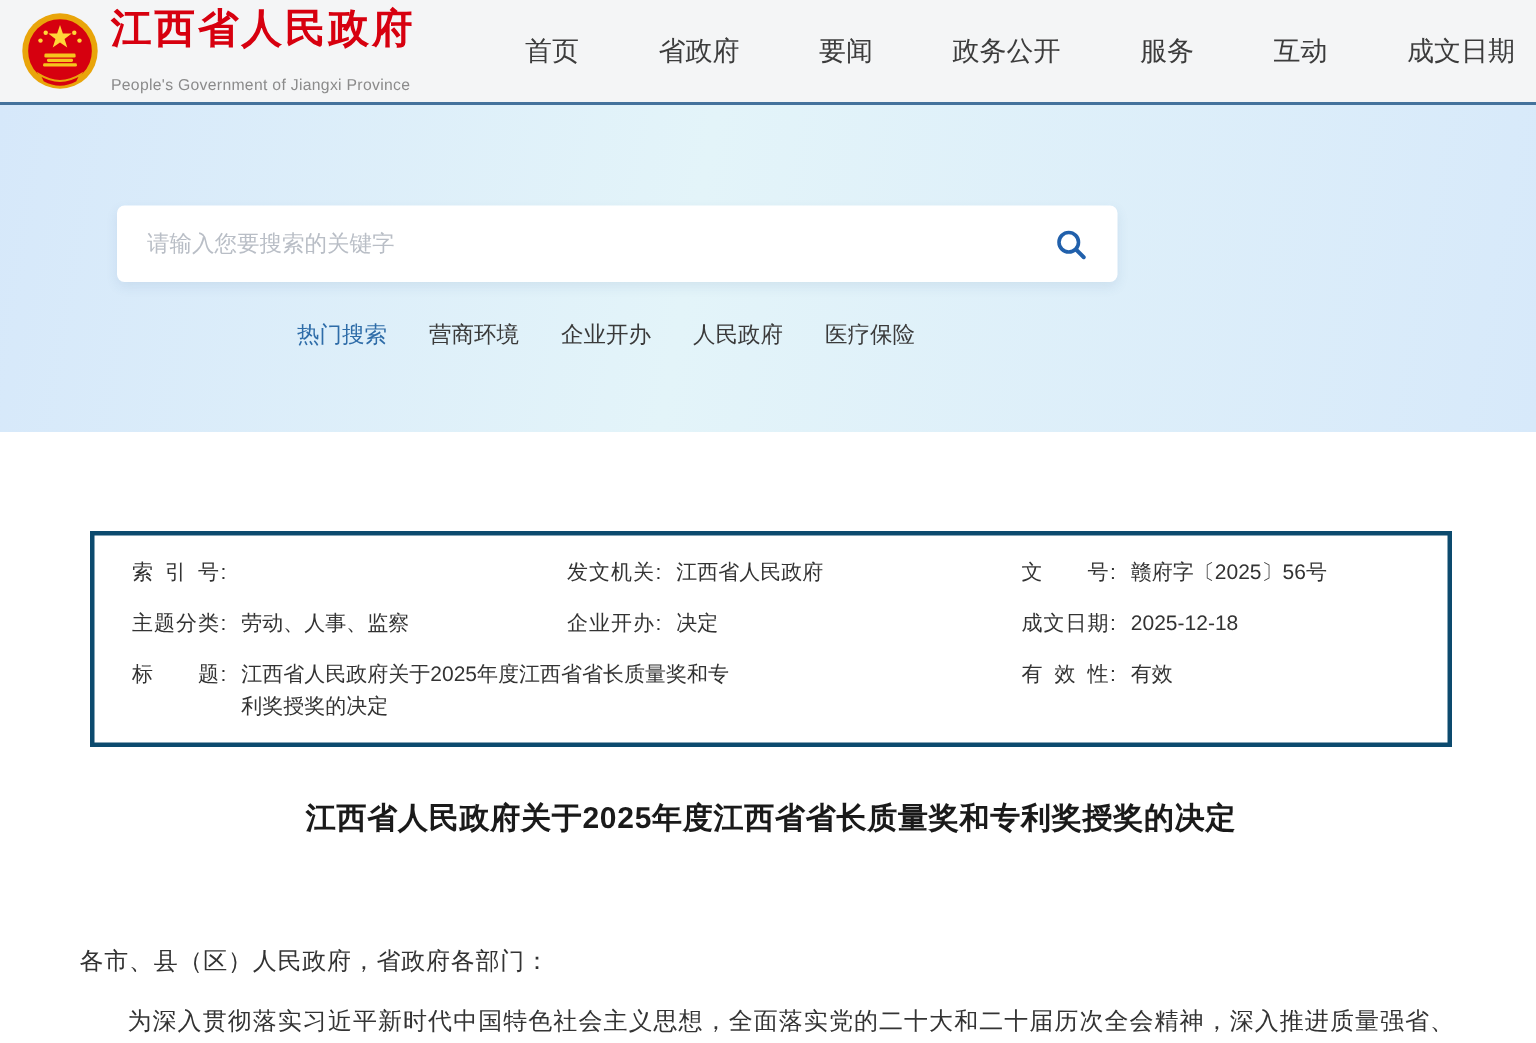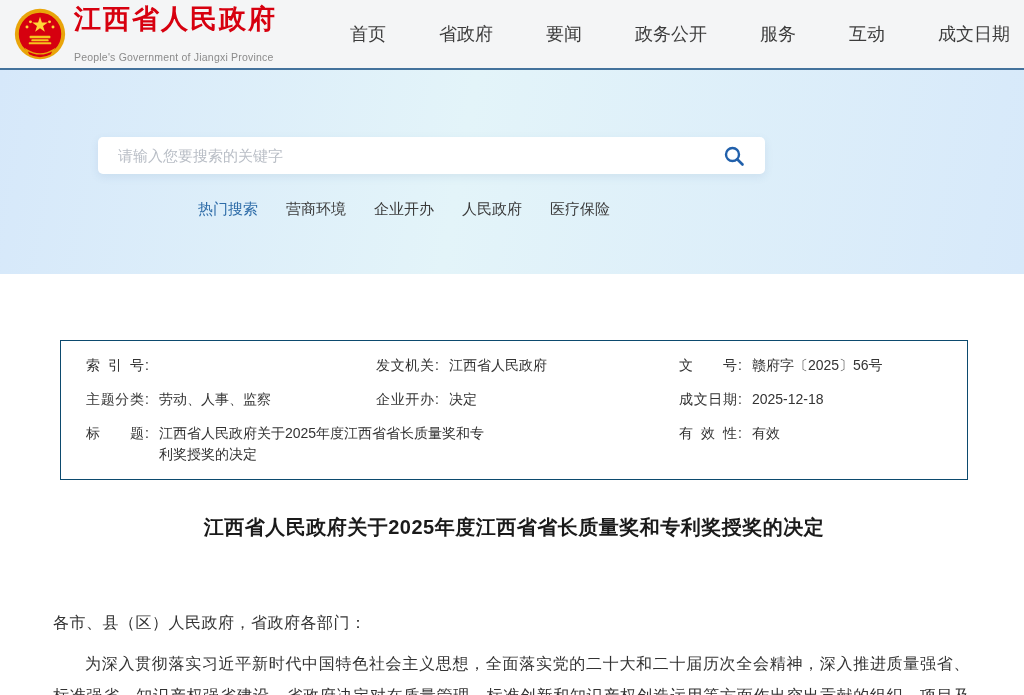--- a/index.html
+++ b/index.html
@@ -29,21 +29,21 @@
   }
 
   .top-divider { height: 2px; background: #44729c; }
 
   
   .hero {
     background: linear-gradient(100deg, #d6e8fa 0%, #e3f4f9 45%, #d7e9fa 100%);
     padding: 67px 0 55px 0;
   }
   .search-box {
-    width: 667px; height: 37px; margin-left: 98px; background: #fff;
+    width: 667px; height: 51px; margin-left: 78px; background: #fff;
     border-radius: 5px; box-shadow: 0 3px 8px rgba(60,100,150,0.10);
     display: flex; align-items: center; padding: 0 16px 0 20px; gap: 22px;
   }
   .search-box input {
     flex: 1; border: none; outline: none; font-size: 15px; color: #333;
     font-family: "Liberation Sans", "DejaVu Sans", sans-serif; background: transparent;
   }
   .search-box input::placeholder { color: #b9bec6; }
   .search-btn { border: none; background: transparent; cursor: pointer; width: 30px; height: 30px;
     display: flex; align-items: center; justify-content: center; }
@@ -58,21 +58,21 @@
   .card {
     margin: 0 10px; background: #fff; border-radius: 8px 8px 0 0;
     min-height: 406px; padding: 28px 30px 20px 34px;
   }
   .breadcrumb { font-size: 14px; color: #6ba3dd; white-space: nowrap; }
   .breadcrumb a { color: #5f9bd8; text-decoration: none; cursor: pointer; }
   .breadcrumb .sep { margin: 0 7px; color: #6ba3dd; }
   .breadcrumb .current { color: #2e77c0; font-weight: 700; }
 
   .meta-box {
-    margin: 38px 16px 0 16px; border: 1px solid #0c4a6e;
+    margin: 38px 16px 0 16px; border: 3px solid #0c4a6e;
     padding: 14px 10px 14px 25px; font-size: 14px; color: #333;
     display: grid; grid-template-columns: 290px 303px 1fr; row-gap: 13px;
   }
   .meta-cell { display: flex; align-items: flex-start; line-height: 21px; }
   .meta-cell .k {
     display: inline-block; width: 58px; flex: 0 0 58px;
     text-align: justify; text-align-last: justify; color: #333;
   }
   .meta-cell .colon { margin: 0 10px 0 1px; }
   .meta-cell .v { color: #333; }

